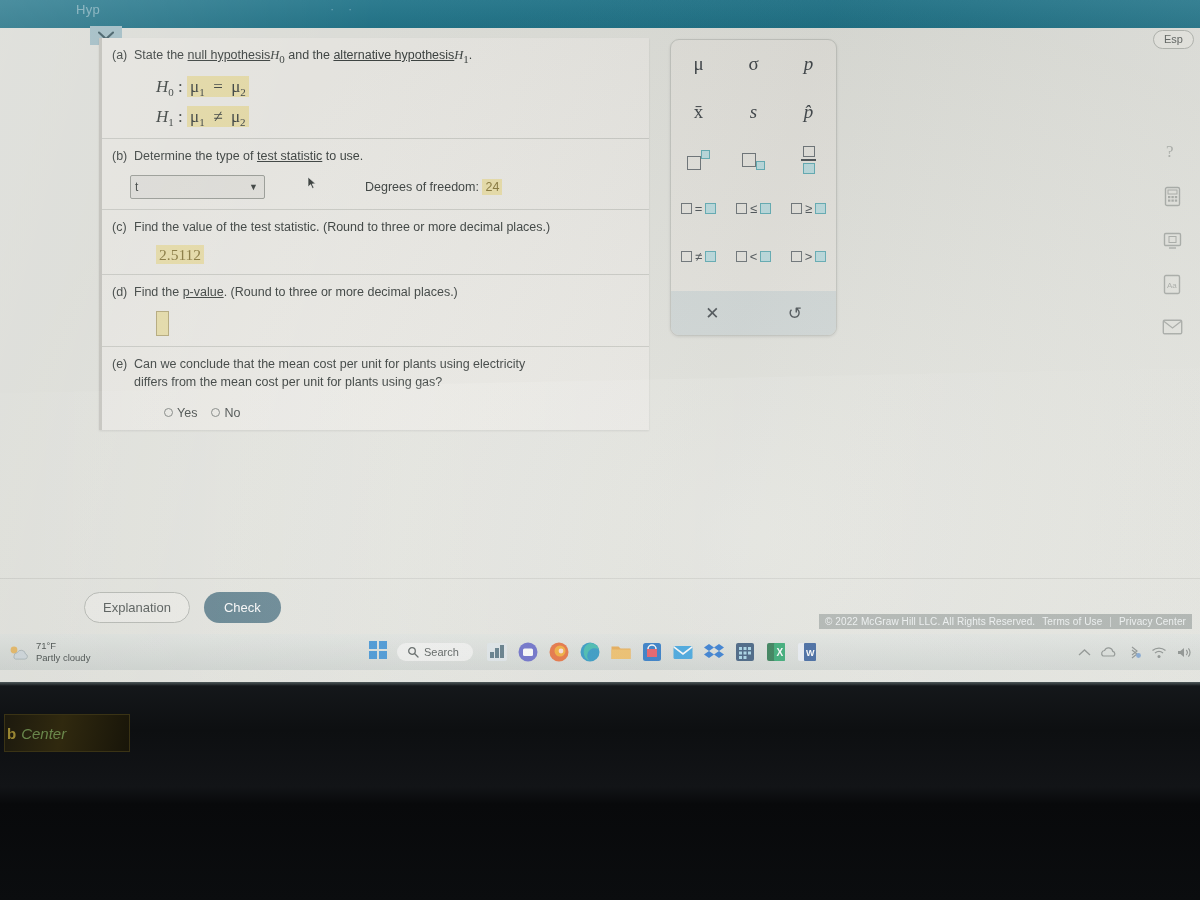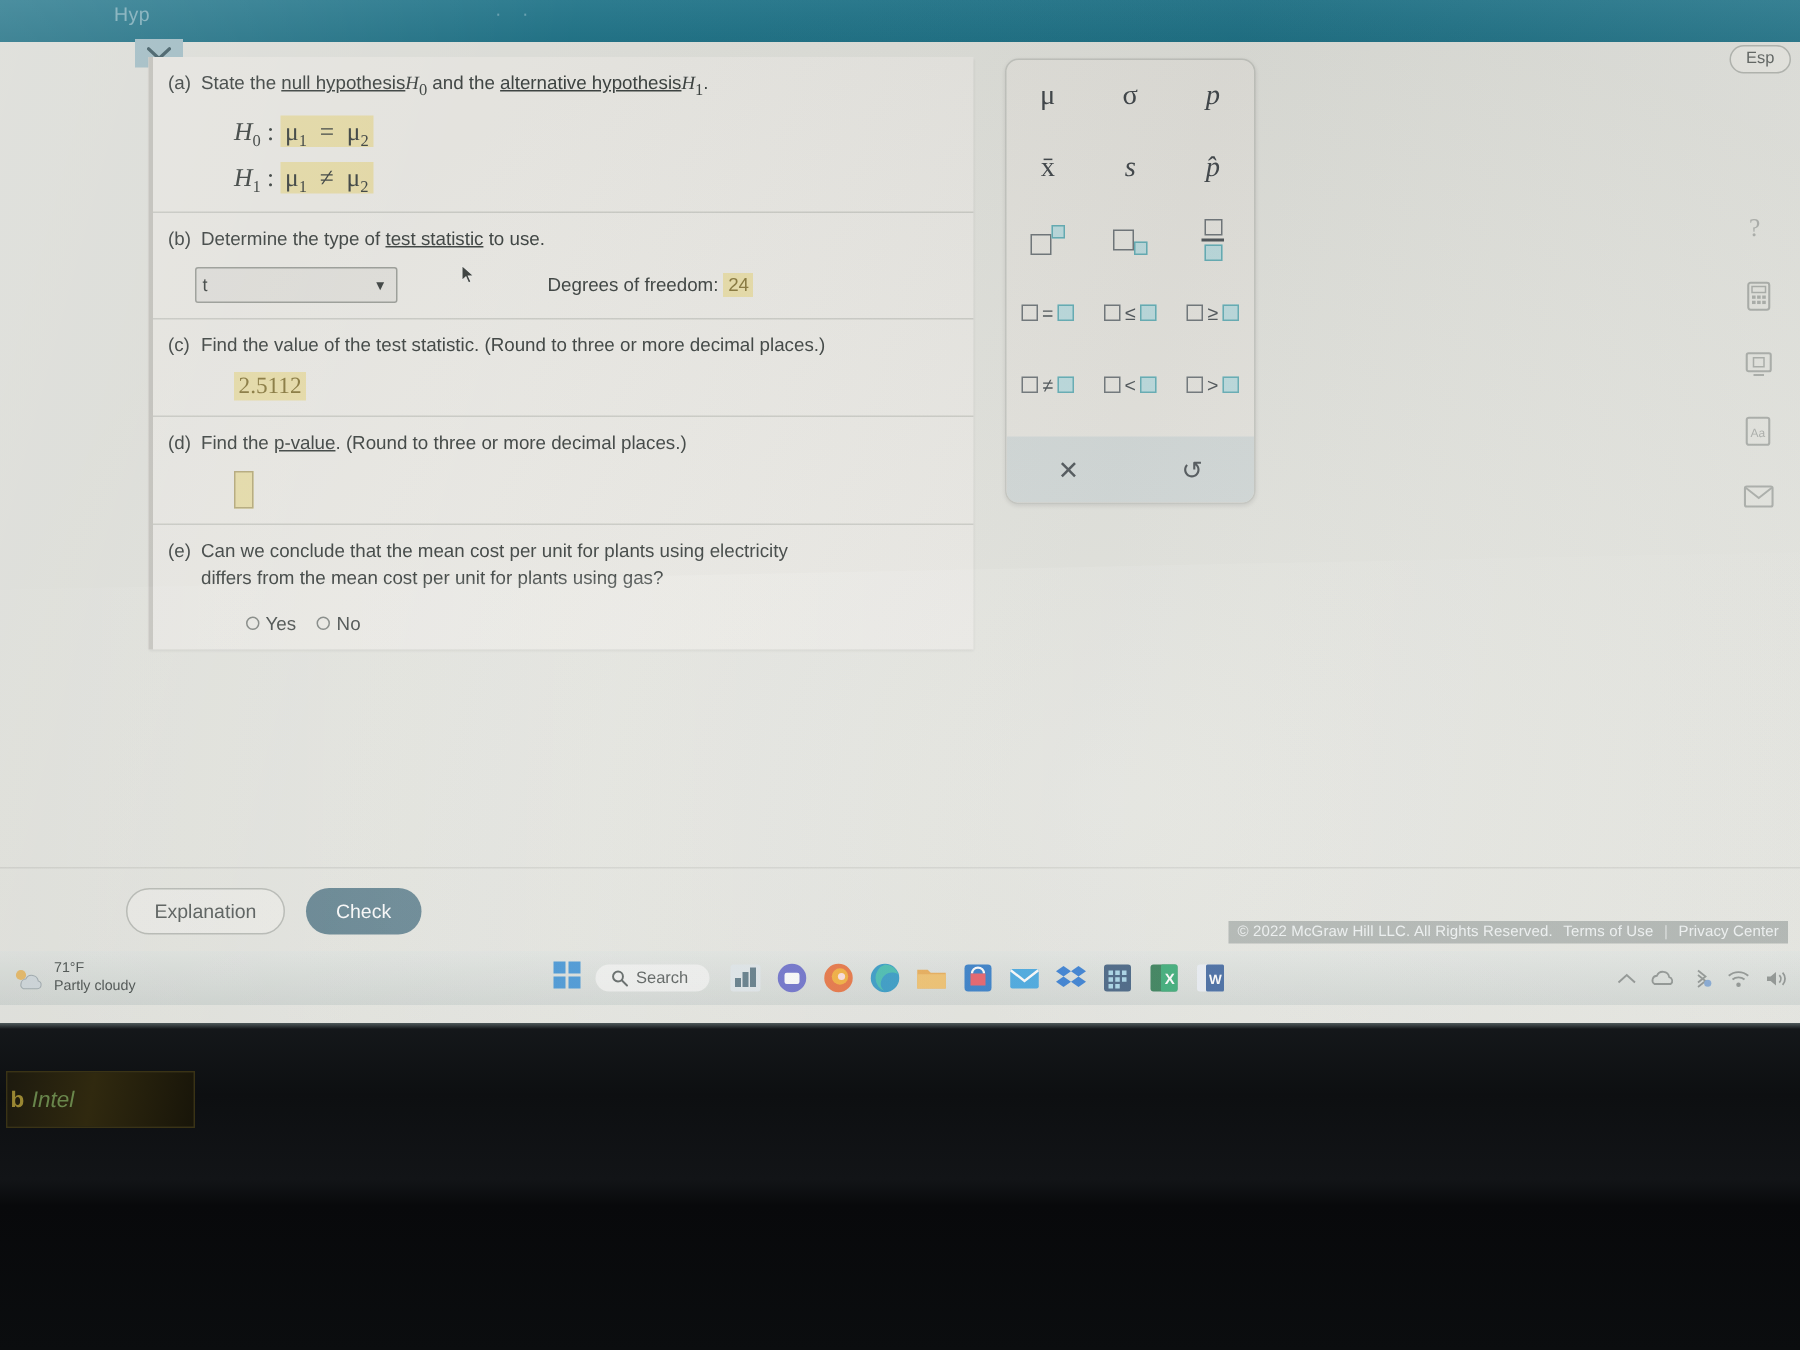--- a/index.html
+++ b/index.html
@@ -582,14 +582,14 @@
   <div id="screen-sheen"></div>
 </div>
 
 <div id="laptop">
   <div id="hinge-line"></div>
 
 </div>
 
 <div id="sticker">
   <span class="s1">b</span>
-  <span class="s2">Intel</span>
+  <span class="s2">Center</span>
 </div>
 
 </body></html>

